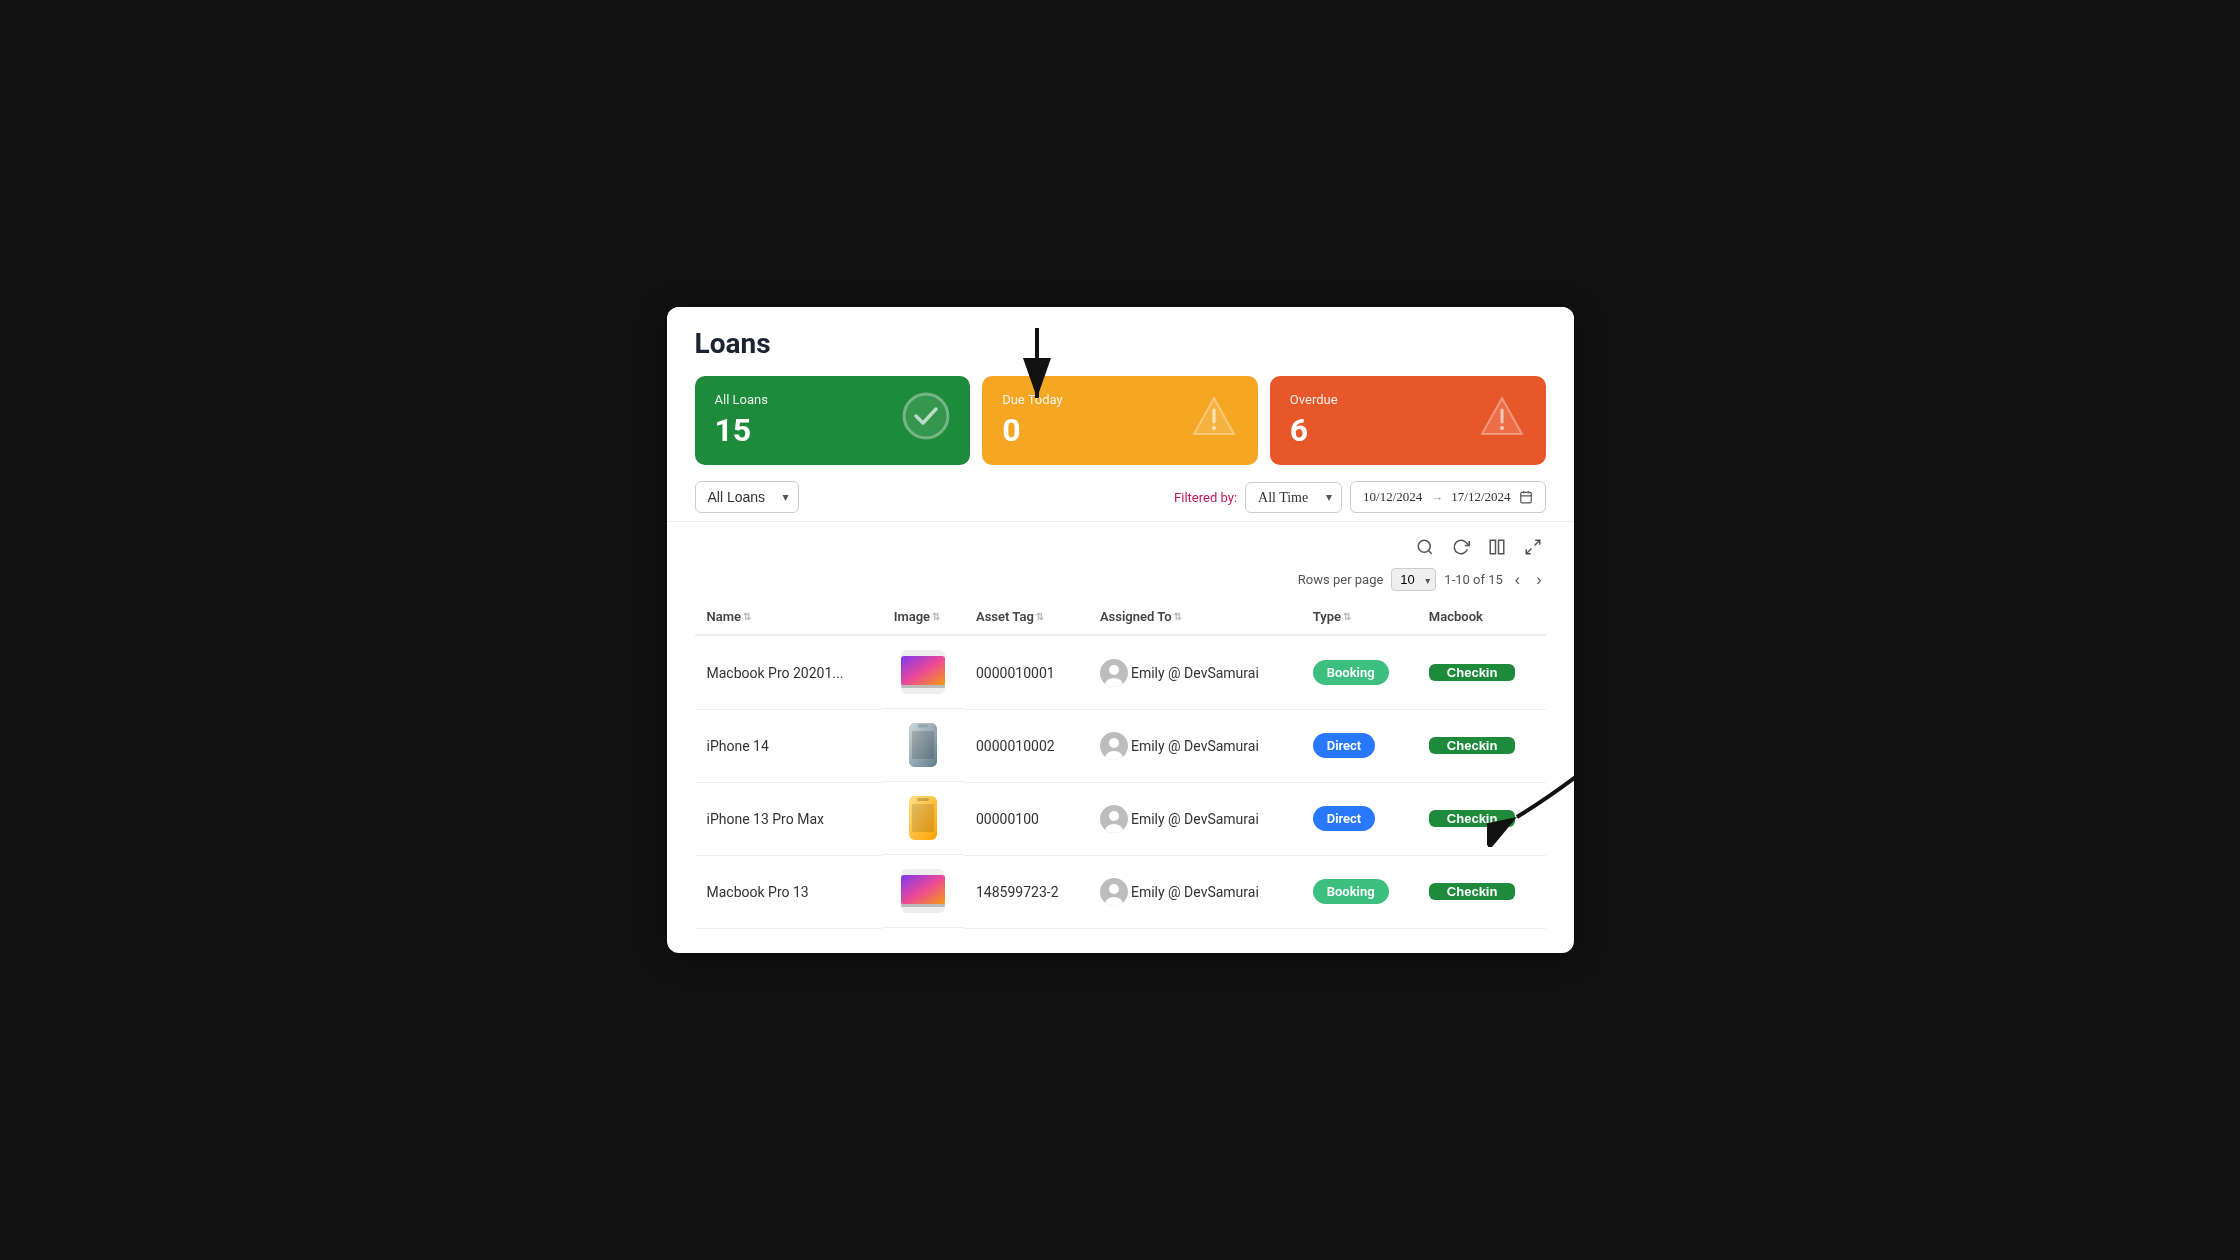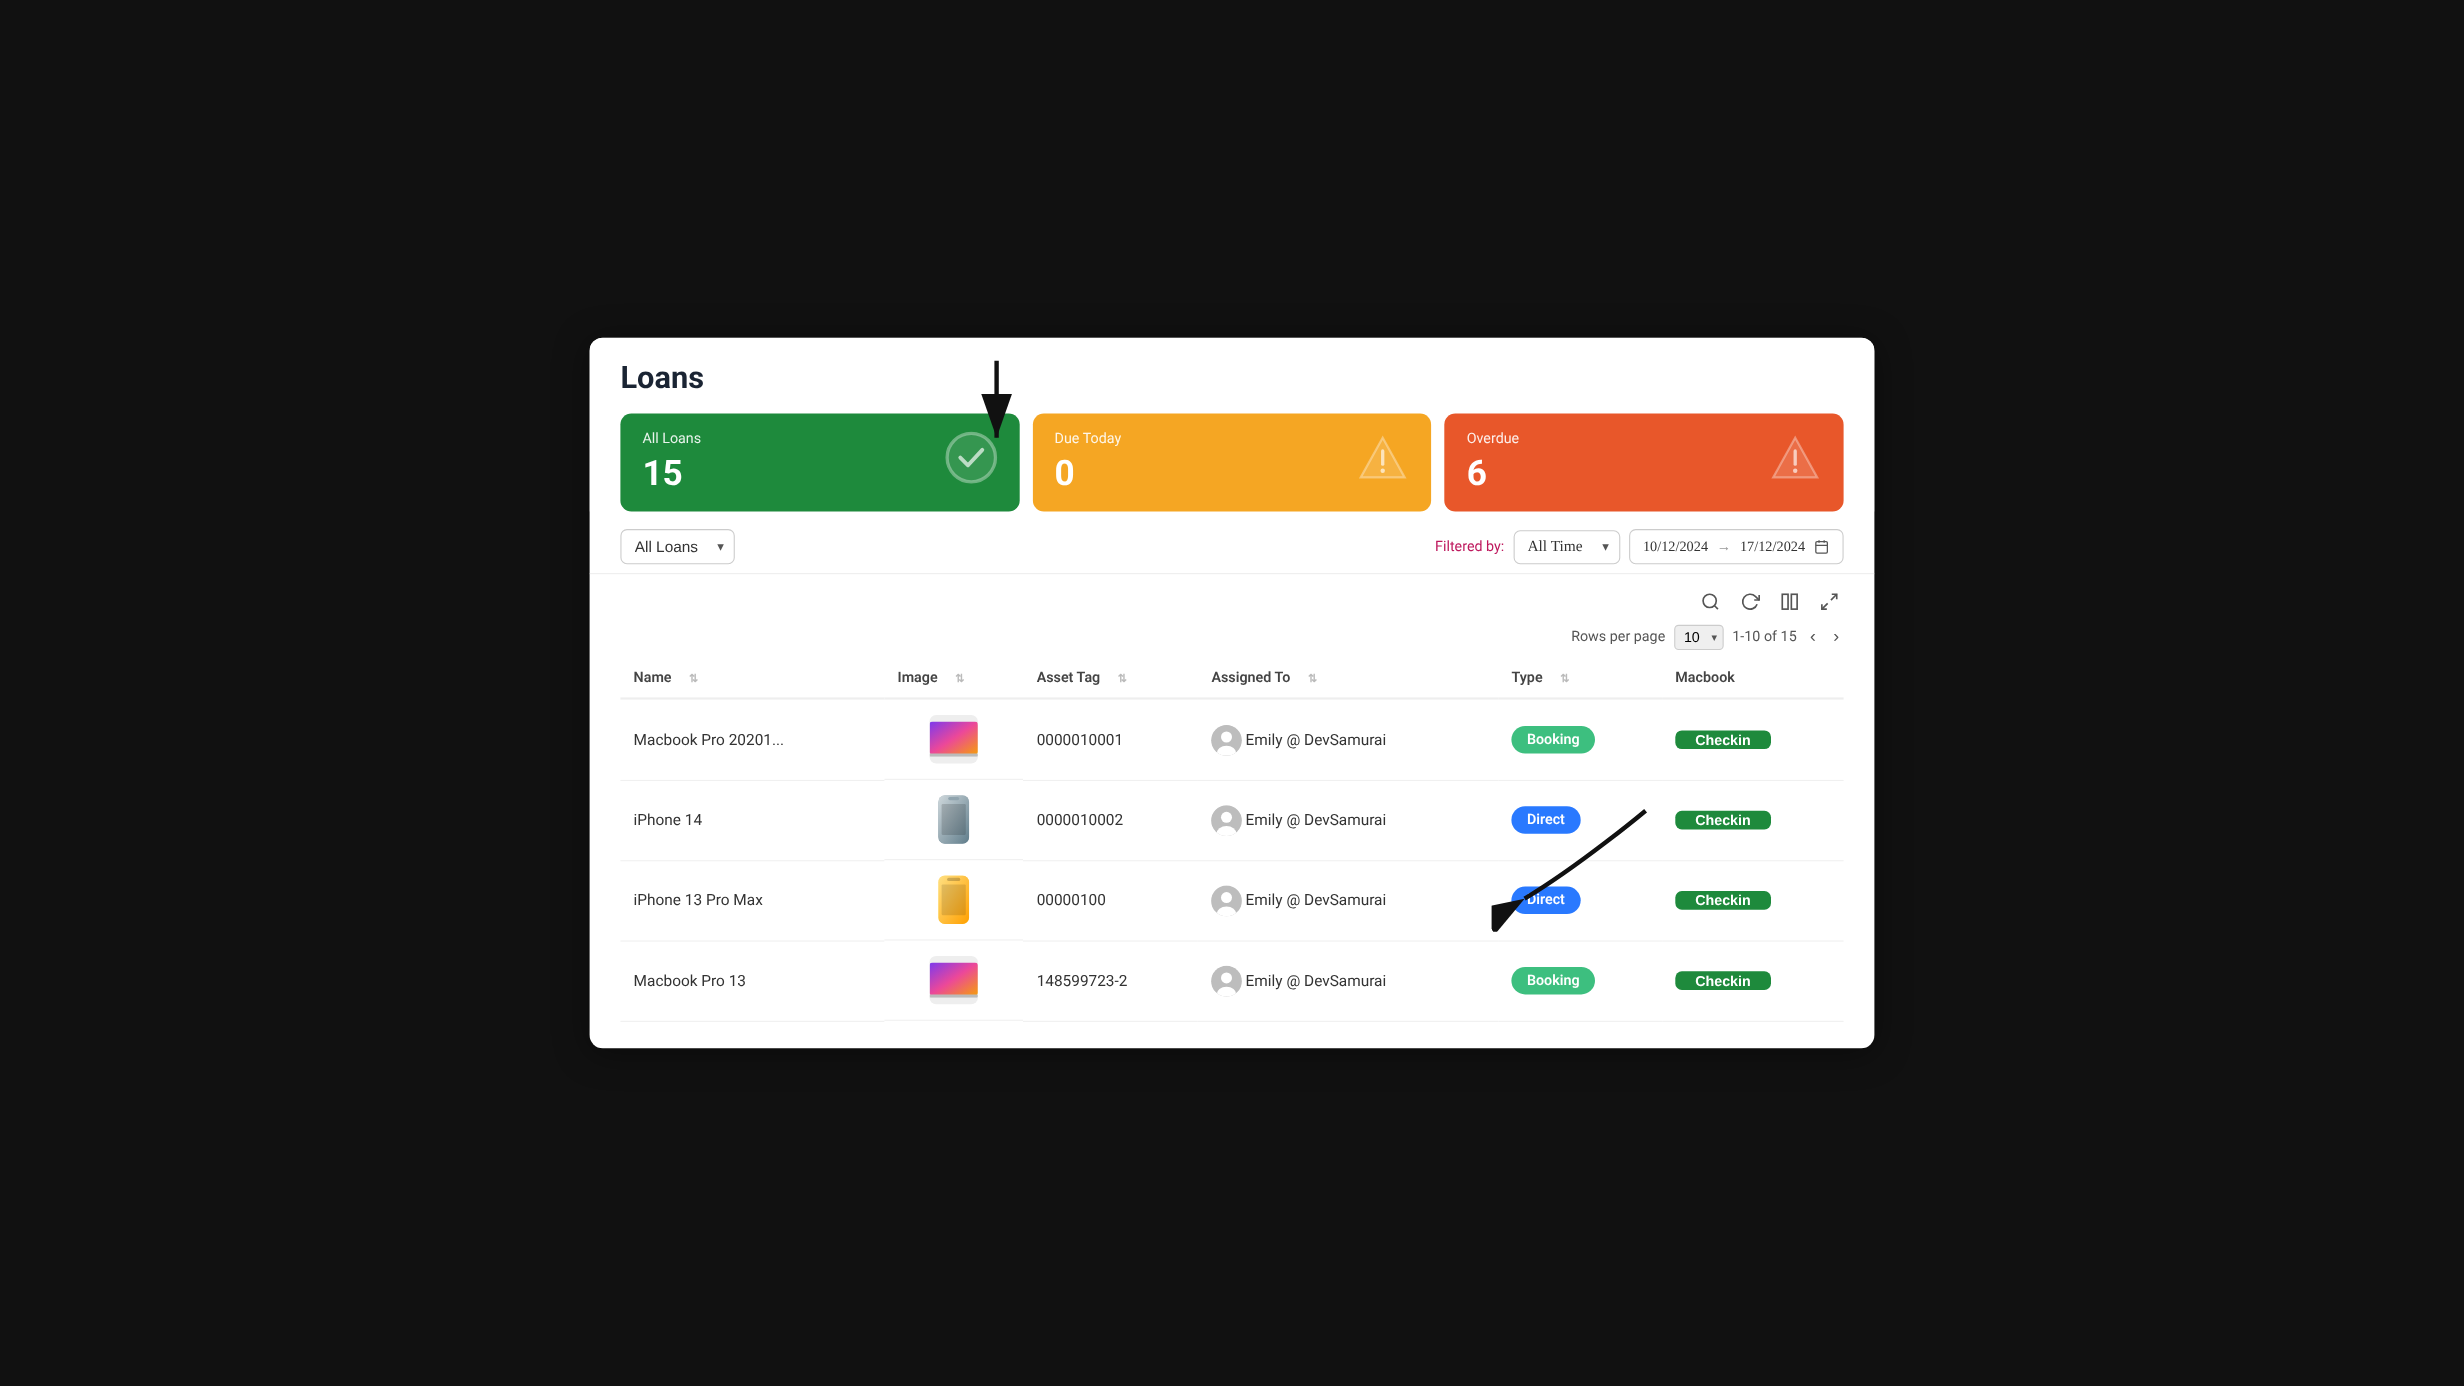--- a/index.html
+++ b/index.html
@@ -7,21 +7,21 @@
       background: #111;
       display: flex;
       justify-content: center;
       align-items: center;
       min-height: 100vh;
       font-family: -apple-system, BlinkMacSystemFont, 'Segoe UI', Roboto, sans-serif;
     }
     .app-container {
       background: #fff;
       border-radius: 12px;
-      width: 1168px;
+      width: 907px;
       overflow: hidden;
       box-shadow: 0 4px 32px rgba(0,0,0,0.4);
       position: relative;
     }
     
     .header {
       padding: 20px 28px 0 28px;
       background: #fff;
     }
     .header-title {
@@ -220,21 +220,21 @@
       font-size: 13px;
       font-weight: 600;
       color: #444;
       padding: 10px 12px;
       border-bottom: 2px solid #eee;
       white-space: nowrap;
     }
     .th-inner {
       display: flex;
       align-items: center;
-      gap: 16px;
+      gap: 2px;
     }
     .th-sort { color: #bbb; font-size: 10px; }
     .data-table td {
       padding: 14px 12px;
       border-bottom: 1px solid #f0f0f0;
       font-size: 14px;
       color: #333;
       vertical-align: middle;
     }
     .asset-image {

